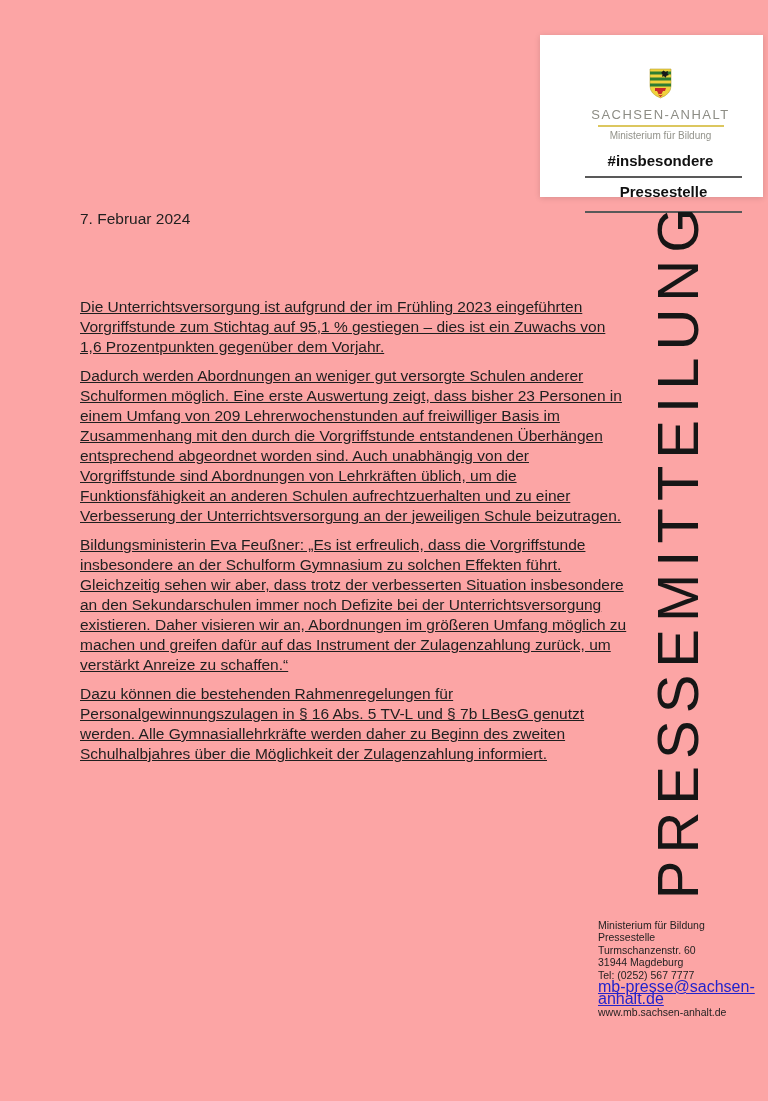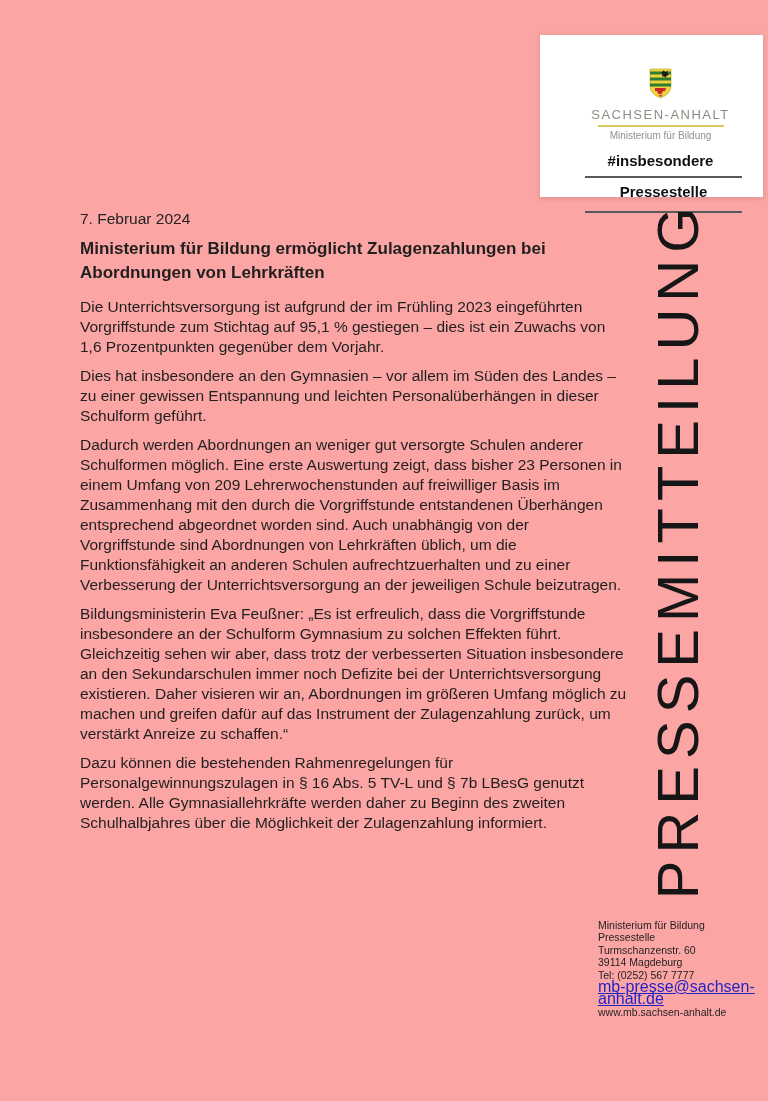--- a/index.html
+++ b/index.html
@@ -62,21 +62,21 @@
     font-size:15.5px;font-weight:normal;margin-top:11px;
   }
   .doc-title{
     position:absolute;left:80px;top:237px;width:548px;
     font-size:17px;line-height:24px;font-weight:bold;
   }
   .body-paragraphs{
     position:absolute;left:80px;top:297px;width:548px;
     font-size:15.5px;line-height:20px;
   }
-  .para{margin:0 0 9px 0;}
+  .para{margin:0 0 9px 0;text-decoration:underline;}
 
   
   .contact{
     position:absolute;left:598px;top:919px;width:165px;
     font-size:10.5px;line-height:12.4px;color:#1f1f1f;
   }
   .contact-email{
     display:block;color:#2323cc;text-decoration:underline;
     font-size:16px;line-height:12.4px;cursor:pointer;
   }
@@ -106,35 +106,33 @@
   </div>
 
   <div class="hline hline-1"></div>
   <div class="dept">Pressestelle</div>
   <div class="hline hline-2"></div>
 
   <div class="vertical-title">PRESSEMITTEILUNG</div>
 
   <div class="date">7. Februar 2024</div>
 
-  <div class="doc-title">Ministerium für Bildung ermöglicht Zulagenzahlungen bei Abordnungen von Lehrkräften</div>
 
   <div class="body-paragraphs">
       <p class="para">Die Unterrichtsversorgung ist aufgrund der im Frühling 2023 eingeführten Vorgriffstunde zum Stichtag auf 95,1 % gestiegen – dies ist ein Zuwachs von 1,6 Prozentpunkten gegenüber dem Vorjahr.</p>
-      <p class="para">Dies hat insbesondere an den Gymnasien – vor allem im Süden des Landes – zu einer gewissen Entspannung und leichten Personalüberhängen in dieser Schulform geführt.</p>
       <p class="para">Dadurch werden Abordnungen an weniger gut versorgte Schulen anderer Schulformen möglich. Eine erste Auswertung zeigt, dass bisher 23 Personen in einem Umfang von 209 Lehrerwochenstunden auf freiwilliger Basis im Zusammenhang mit den durch die Vorgriffstunde entstandenen Überhängen entsprechend abgeordnet worden sind. Auch unabhängig von der Vorgriffstunde sind Abordnungen von Lehrkräften üblich, um die Funktionsfähigkeit an anderen Schulen aufrechtzuerhalten und zu einer Verbesserung der Unterrichtsversorgung an der jeweiligen Schule beizutragen.</p>
       <p class="para">Bildungsministerin Eva Feußner: „Es ist erfreulich, dass die Vorgriffstunde insbesondere an der Schulform Gymnasium zu solchen Effekten führt. Gleichzeitig sehen wir aber, dass trotz der verbesserten Situation insbesondere an den Sekundarschulen immer noch Defizite bei der Unterrichtsversorgung existieren. Daher visieren wir an, Abordnungen im größeren Umfang möglich zu machen und greifen dafür auf das Instrument der Zulagenzahlung zurück, um verstärkt Anreize zu schaffen.“</p>
       <p class="para">Dazu können die bestehenden Rahmenregelungen für Personalgewinnungszulagen in § 16 Abs. 5 TV-L und § 7b LBesG genutzt werden. Alle Gymnasiallehrkräfte werden daher zu Beginn des zweiten Schulhalbjahres über die Möglichkeit der Zulagenzahlung informiert.</p>
     </div>
 
   <div class="contact">
     <div>
         <div class="contact-line">Ministerium für Bildung</div>
         <div class="contact-line">Pressestelle</div>
         <div class="contact-line">Turmschanzenstr. 60</div>
-        <div class="contact-line">39114 Magdeburg</div>
+        <div class="contact-line">31944 Magdeburg</div>
         <div class="contact-line">Tel: (0252) 567 7777</div>
       </div>
     <a class="contact-email">mb-presse@sachsen-anhalt.de</a>
     <div class="contact-web">www.mb.sachsen-anhalt.de</div>
   </div>
 
 </div>
 
 </body></html>

